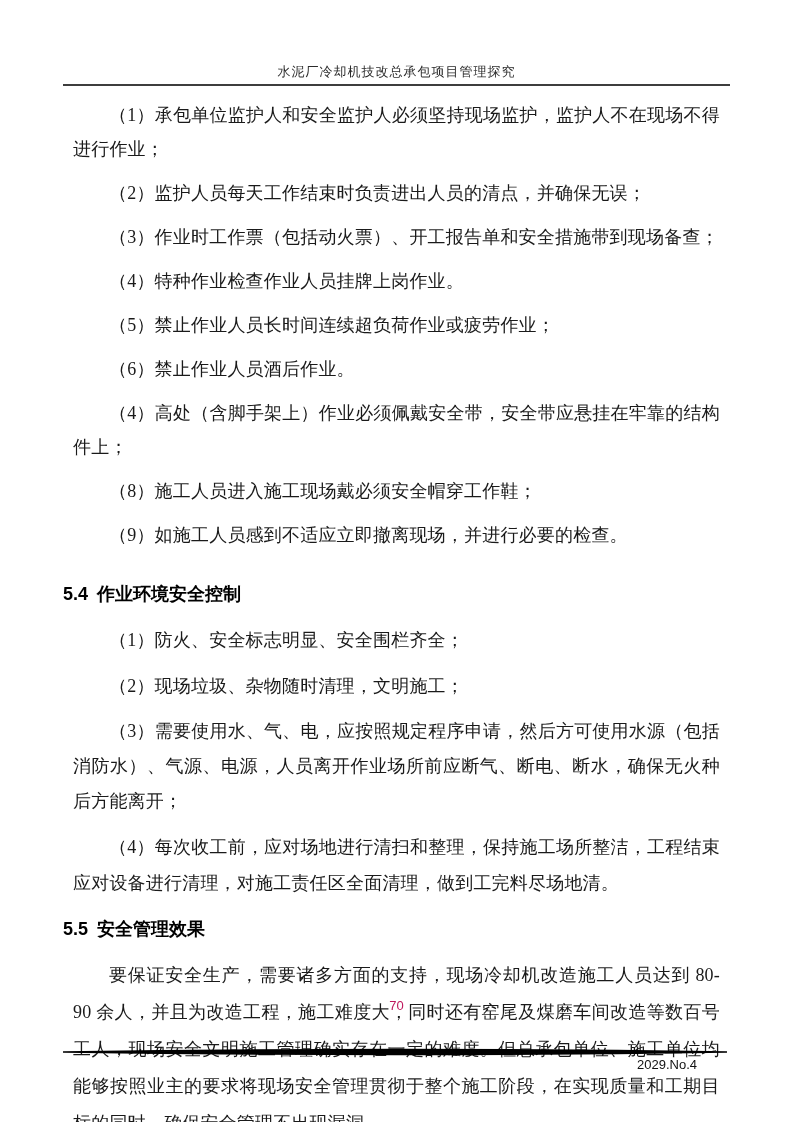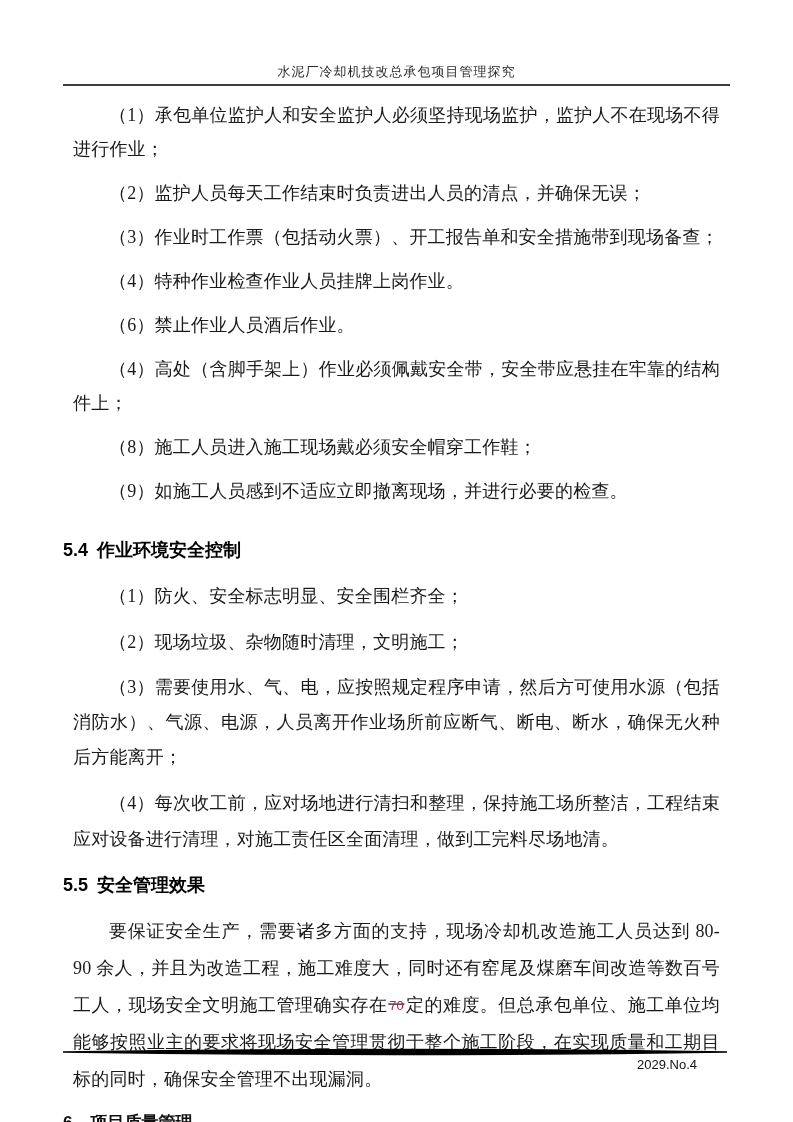--- a/index.html
+++ b/index.html
@@ -81,20 +81,21 @@
   <div class="header">
     <div class="header-title">水泥厂冷却机技改总承包项目管理探究</div>
     <div class="header-rule"></div>
   </div>
 
   <div class="content">
     <p class="para tight">（1）承包单位监护人和安全监护人必须坚持现场监护，监护人不在现场不得进行作业；</p>
     <p class="para tight">（2）监护人员每天工作结束时负责进出人员的清点，并确保无误；</p>
     <p class="para tight">（3）作业时工作票（包括动火票）、开工报告单和安全措施带到现场备查；</p>
     <p class="para tight">（4）特种作业检查作业人员挂牌上岗作业。</p>
+    <p class="para tight">（5）禁止作业人员长时间连续超负荷作业或疲劳作业；</p>
     <p class="para tight">（6）禁止作业人员酒后作业。</p>
     <p class="para tight">（4）高处（含脚手架上）作业必须佩戴安全带，安全带应悬挂在牢靠的结构件上；</p>
     <p class="para tight">（8）施工人员进入施工现场戴必须安全帽穿工作鞋；</p>
     <p class="para tight">（9）如施工人员感到不适应立即撤离现场，并进行必要的检查。</p>
 
     <h3 class="h2 h2-first">
       <span class="num">5.4</span><span>作业环境安全控制</span>
     </h3>
 
     <p class="para loose">（1）防火、安全标志明显、安全围栏齐全；</p>

